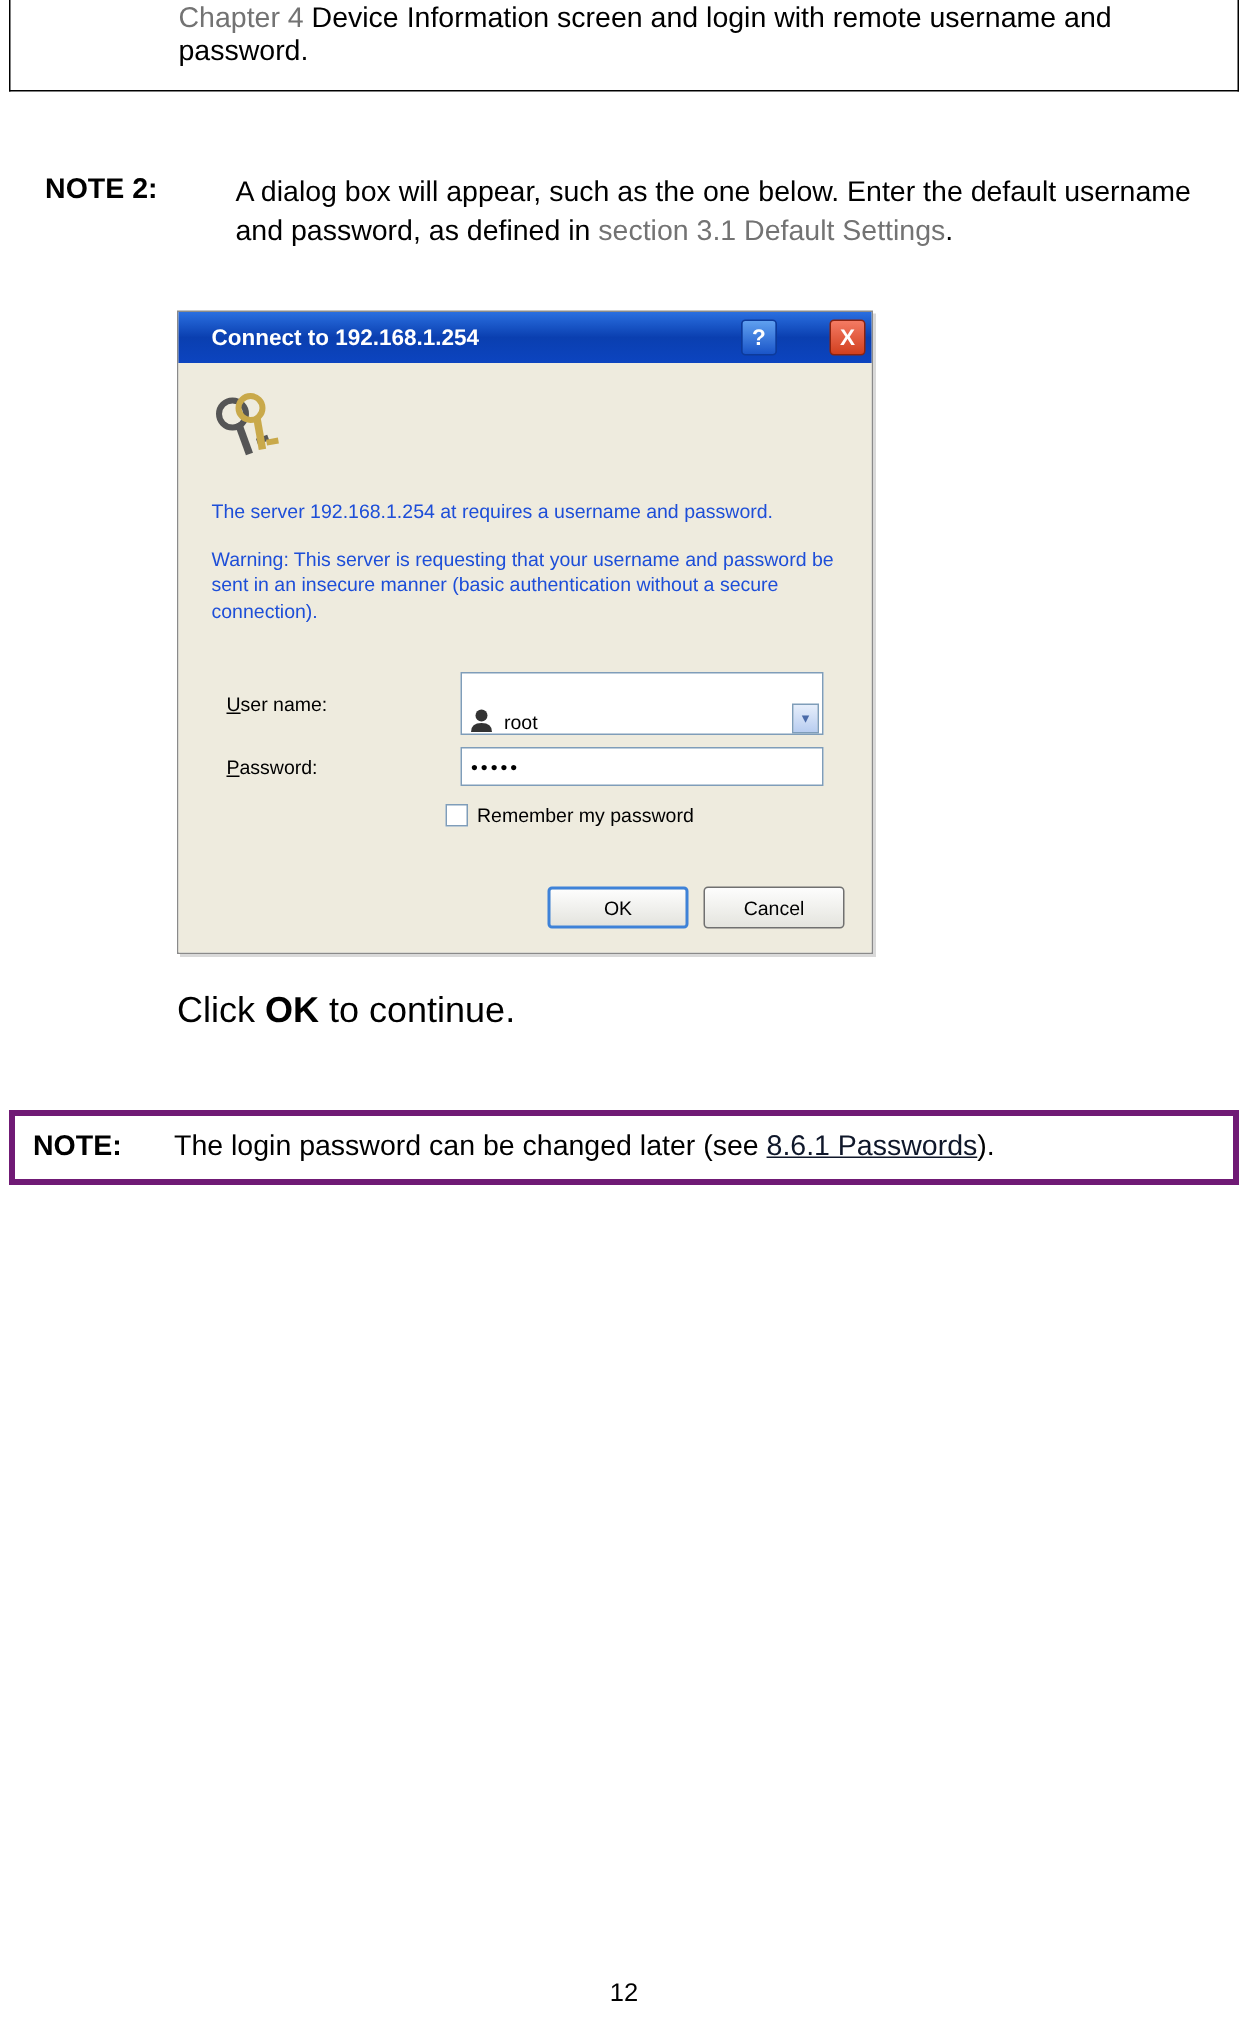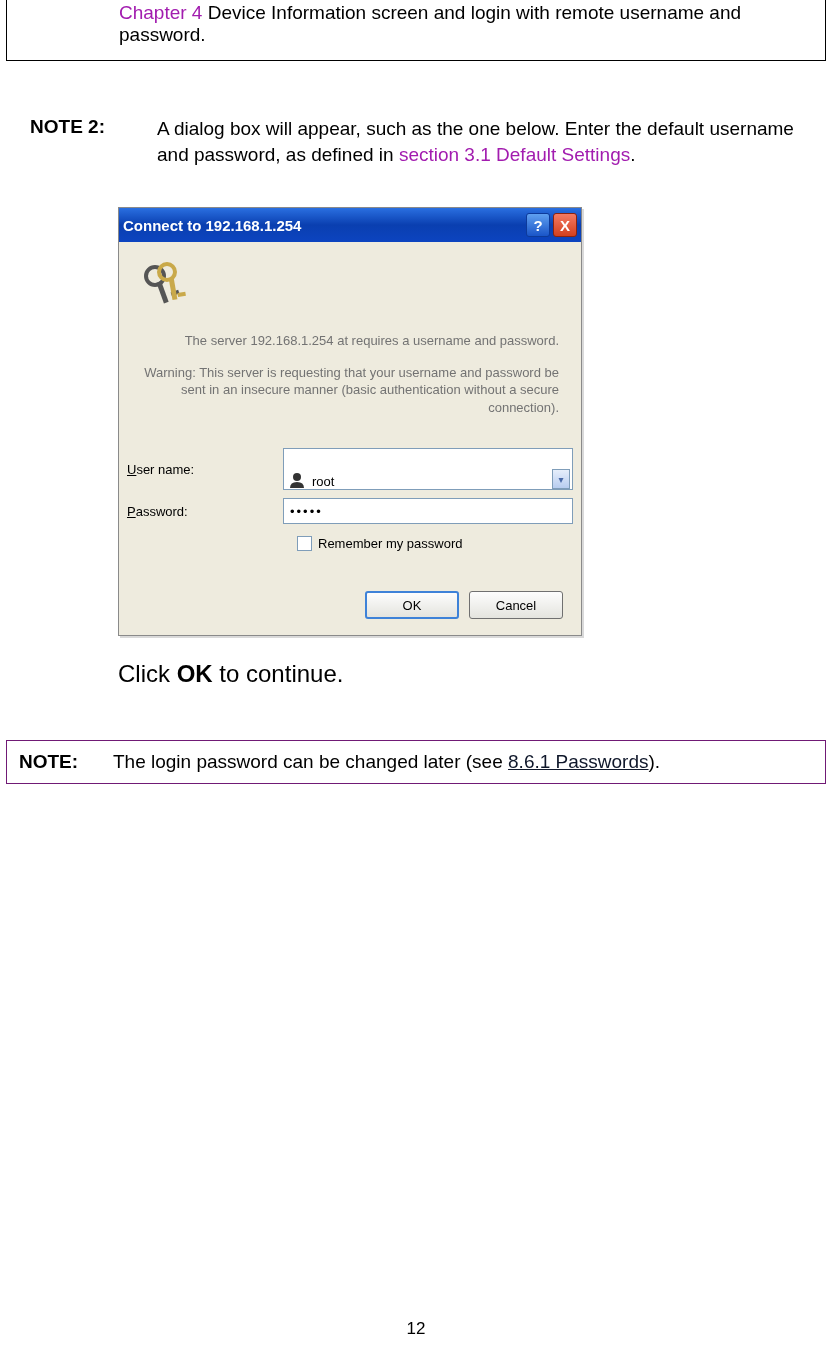--- a/index.html
+++ b/index.html
@@ -20,21 +20,21 @@
   
   .top-box {
     border: 1px solid #000;
     border-top: none;
     margin: 0 6px;
     padding: 2px 10px 14px 10px;
   }
   .top-box-inner {
     padding-left: 102px;
   }
-  .link { color: #a21caf; }
+  .link { color: #737373; }
   .ulink { color: #0f172a; text-decoration: underline; }
   
   .step-row {
     display: flex;
     padding: 55px 12px 0 12px;
   }
   .step-label {
     width: 105px;
     flex-shrink: 0;
     font-weight: bold;
@@ -53,24 +53,25 @@
     border: 1px solid #8a8a8a;
     box-shadow: 2px 2px 0 rgba(0,0,0,0.15);
     font-family: Tahoma, sans-serif;
     font-size: 13px;
   }
   .titlebar {
     height: 34px;
     background: linear-gradient(to bottom, #2a6fe0 0%, #0a3fb0 50%, #0c44c0 100%);
     display: flex;
     align-items: center;
-    padding: 0 4px 0 4px;
+    padding: 0 4px 0 22px;
     color: #fff;
     font-weight: bold;
     font-size: 15px;
+    gap: 32px;
   }
   .titlebar .title-text { flex: 1; white-space: nowrap; }
   .title-btn {
     width: 24px; height: 24px; margin-left: 3px;
     border-radius: 3px;
     display: flex; align-items: center; justify-content: center;
     font-weight: bold;
     font-size: 15px;
     font-family: Arial, sans-serif;
   }
@@ -93,28 +94,27 @@
     display: flex;
     align-items: center;
     padding-left: 18px;
   }
   .keys-icon {
     width: 50px; height: 50px;
   }
   .msg-area {
     padding: 0 22px 14px 22px;
     line-height: 1.35;
-    color: #737373;
-    text-align: right;
+    color: #1d4ed8;
   }
   .msg-area p { margin: 0 0 14px 0; }
   .form-row {
     display: flex;
     align-items: center;
-    padding: 4px 8px;
+    padding: 4px 32px;
   }
   .form-label { width: 156px; }
   .form-label .ul { text-decoration: underline; }
   .combo {
     flex: 1;
     height: 42px;
     background: #fff;
     border: 1px solid #7f9db9;
     display: flex;
     align-items: flex-end;
@@ -164,21 +164,21 @@
   }
   .dlg-btn.ok {
     border: 2px solid #3e82d8;
   }
   .after-text {
     padding: 24px 0 0 118px;
     font-size: 24px;
   }
   .after-text b { font-weight: bold; }
   .note-box {
-    border: 1px solid #701a75;
+    border: 4px solid #701a75;
     margin: 52px 6px 0 6px;
     padding: 10px 12px;
     display: flex;
   }
   .note-label {
     width: 94px;
     font-weight: bold;
     flex-shrink: 0;
   }
   .note-body { flex: 1; }

